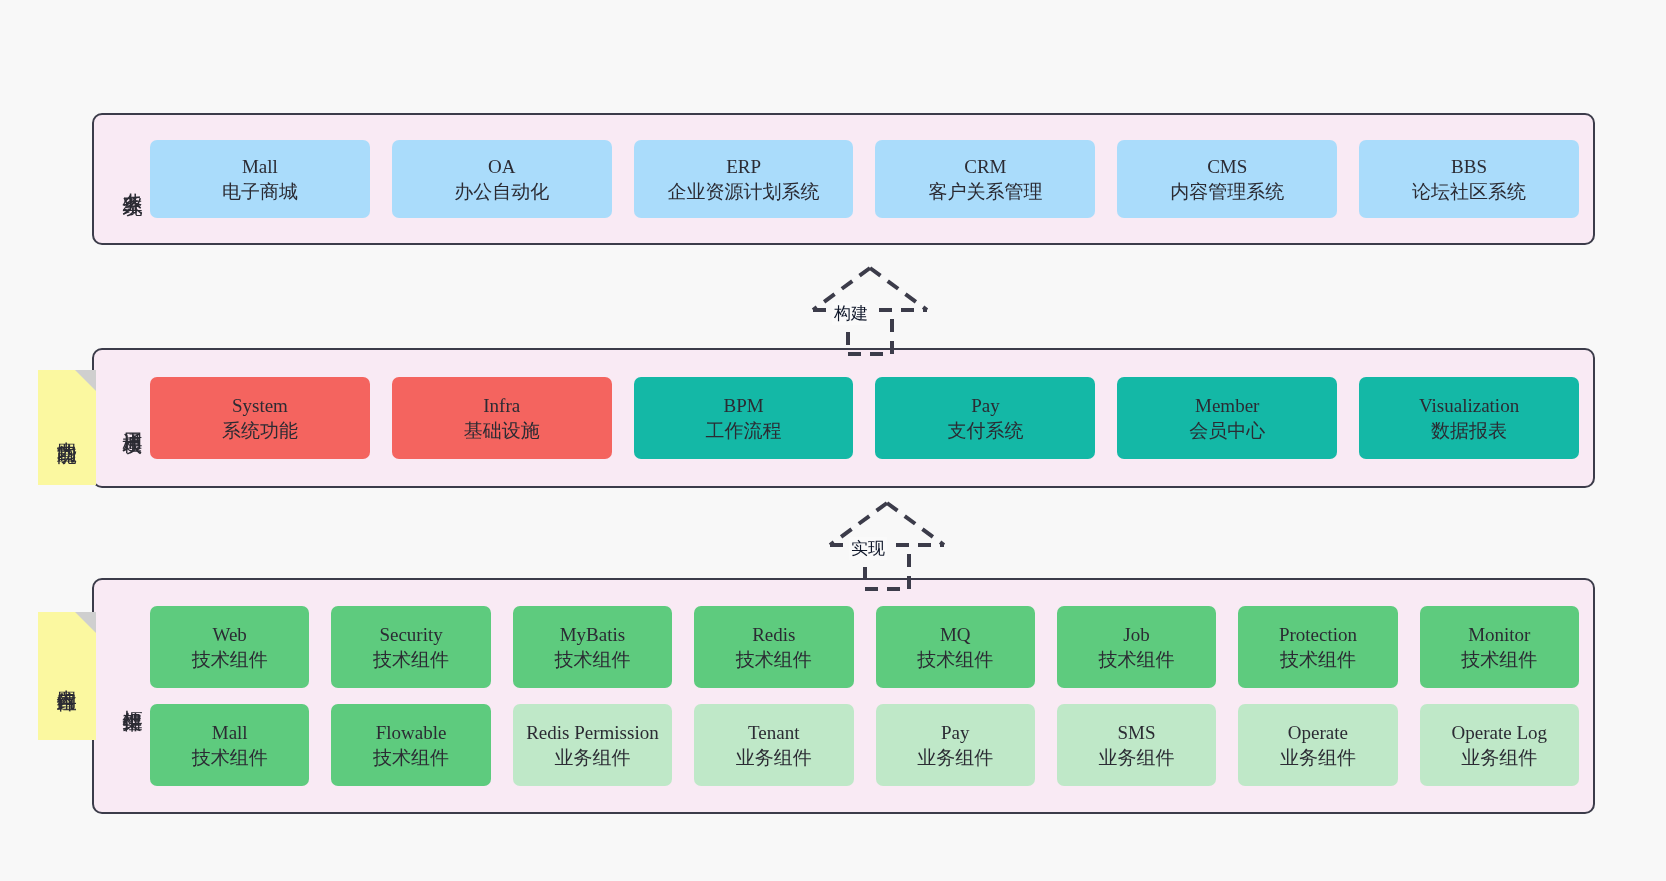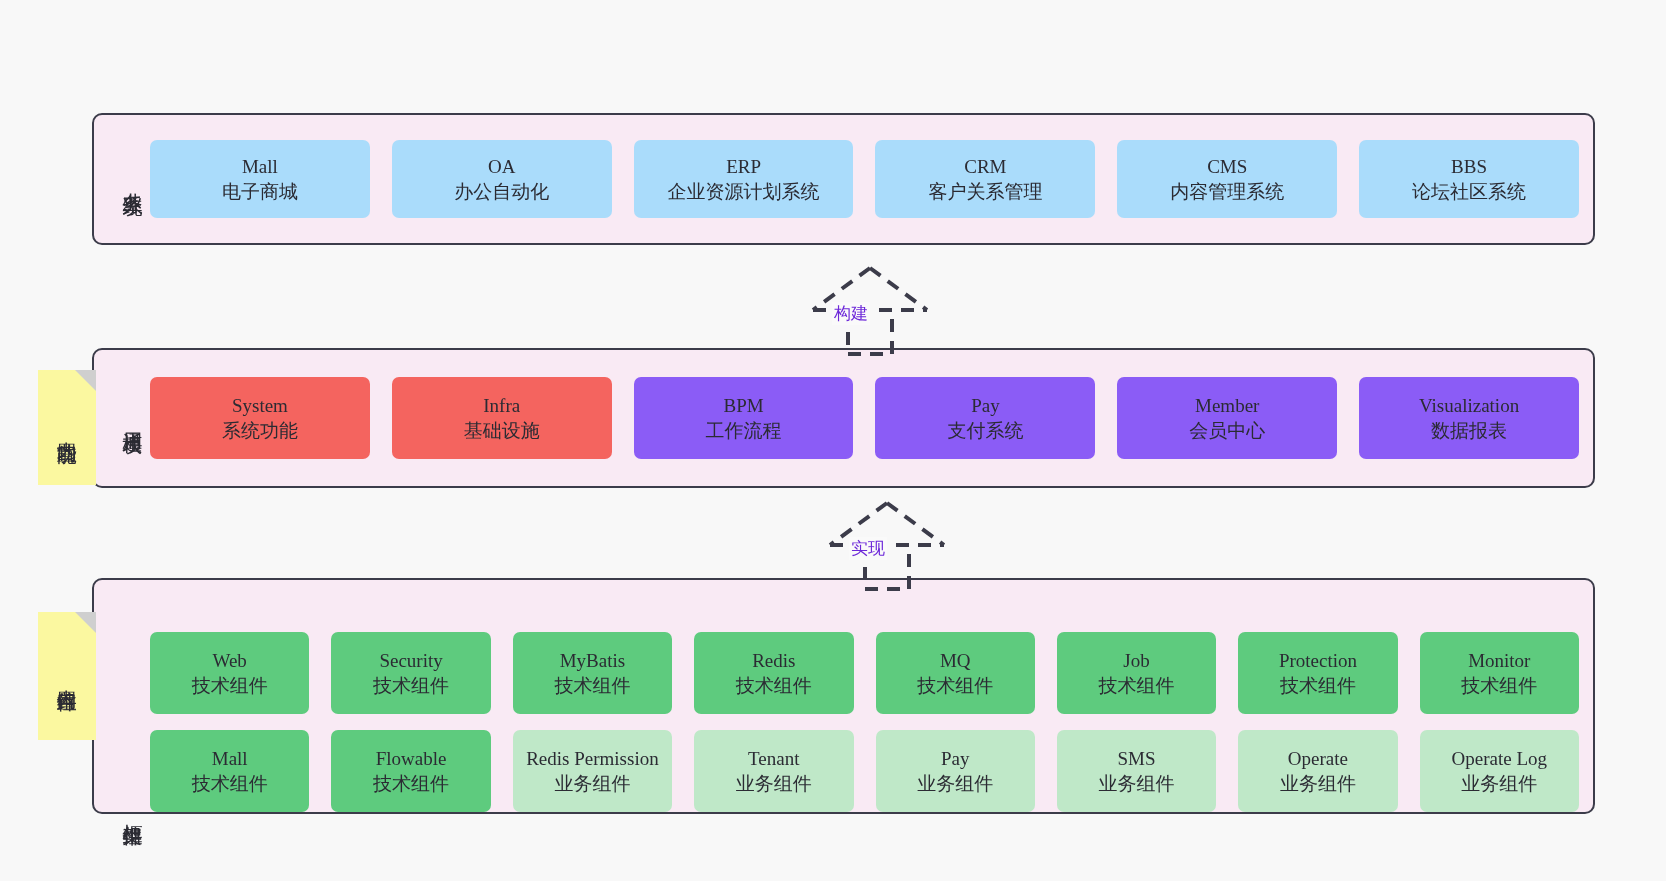--- a/index.html
+++ b/index.html
@@ -71,21 +71,21 @@
   }
   .card .en{display:block;}
   .card .cn{display:block;}
 
   .h-biz{height:78px;}
   .h-mod{height:82px;}
   .h-fw{height:82px;}
 
   .c-blue{background:#aadcfb;}
   .c-red{background:#f4645f;}
-  .c-pink{background:#8b5cf6;}
+  .c-pink{background:#14b8a6;}
   .c-green{background:#5ecb7e;}
   .c-lgreen{background:#bfe8c8;}
 
   
   .sticky{
     position:absolute;
     width:58px;
     background:#fbf8a0;
     font-size:20px;
     line-height:1.12;
@@ -108,21 +108,21 @@
     width:0;height:0;
     border-top:21px solid #cfcfcf;
     border-left:21px solid transparent;
   }
 
   
   .uml{position:absolute;z-index:2;}
   .uml .lbl{
     position:absolute;
     font-size:17px;
-    color:#6d28d9;
+    color:#0f172a;
     white-space:nowrap;
     user-select:none;
   }
 </style>
 </head>
 <body>
 
 <div class="canvas">
 
   <div class="section" style="left:92px;top:113px;width:1503px;height:132px;">
@@ -216,21 +216,21 @@
       <path d="M53 48 L53 92 L97 92 L97 48" stroke="#3c3c4a" stroke-width="4" fill="none" stroke-dasharray="13,9"></path>
     </svg>
     <span class="lbl" style="left:37px;top:40px;background:#fafafa;padding:0 2px;">实现</span>
   </div>
 
   <div class="sticky" style="left:38px;top:612px;height:128px;">
     <span class="fold"></span>
     <span class="stxt">内置组件</span>
   </div>
 
-  <div class="section" style="left:92px;top:578px;width:1503px;height:236px;align-items:flex-end;">
+  <div class="section" style="left:92px;top:578px;width:1503px;height:236px;">
     <div class="section-label">框架组件</div>
     <div class="section-body">
 
       <div class="row">
         <div class="card c-green h-fw">
           <span class="en">Web</span>
           <span class="cn">技术组件</span>
         </div>
         <div class="card c-green h-fw">
           <span class="en">Security</span>

